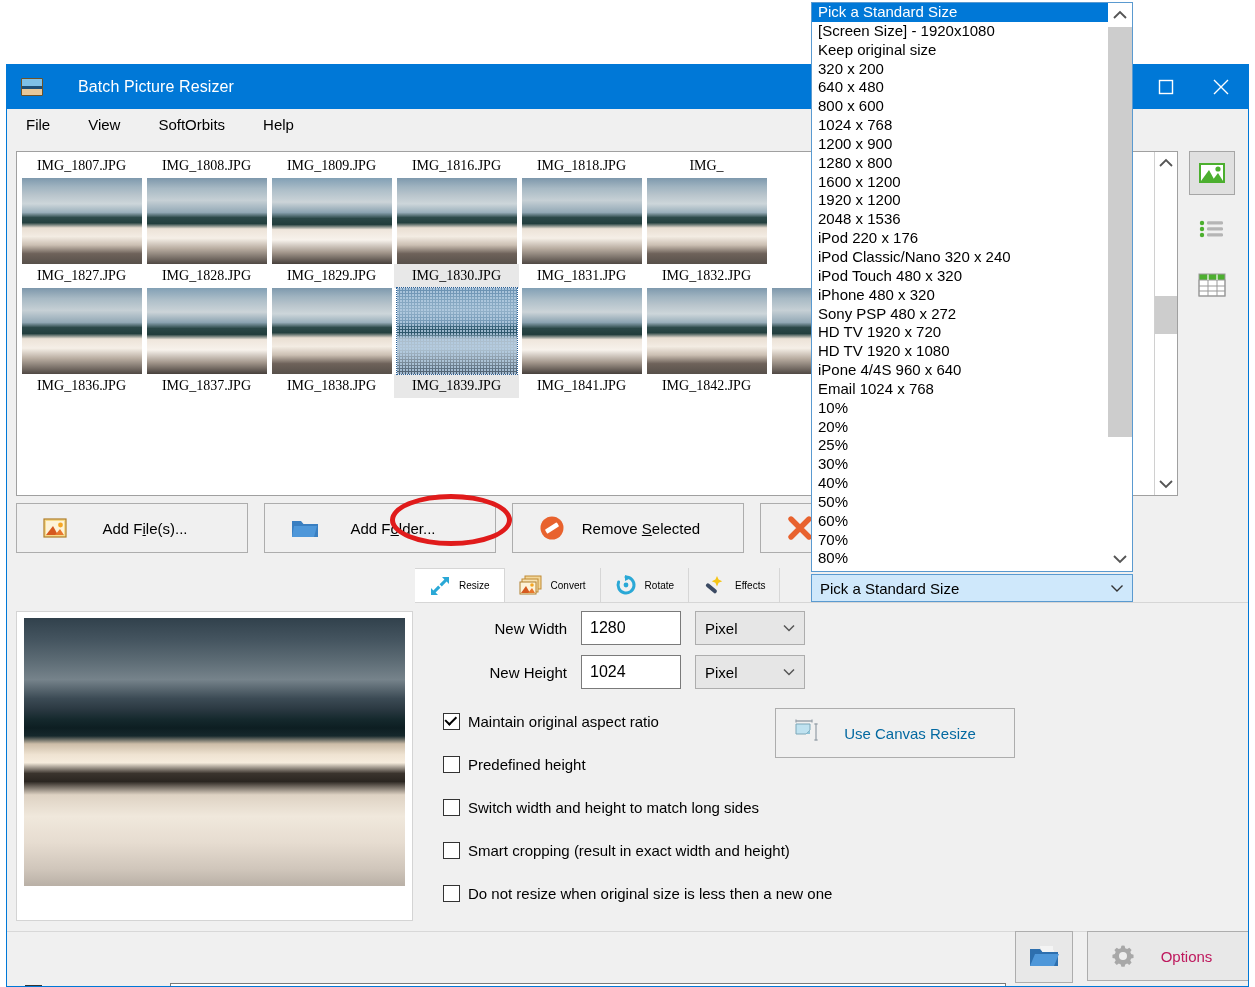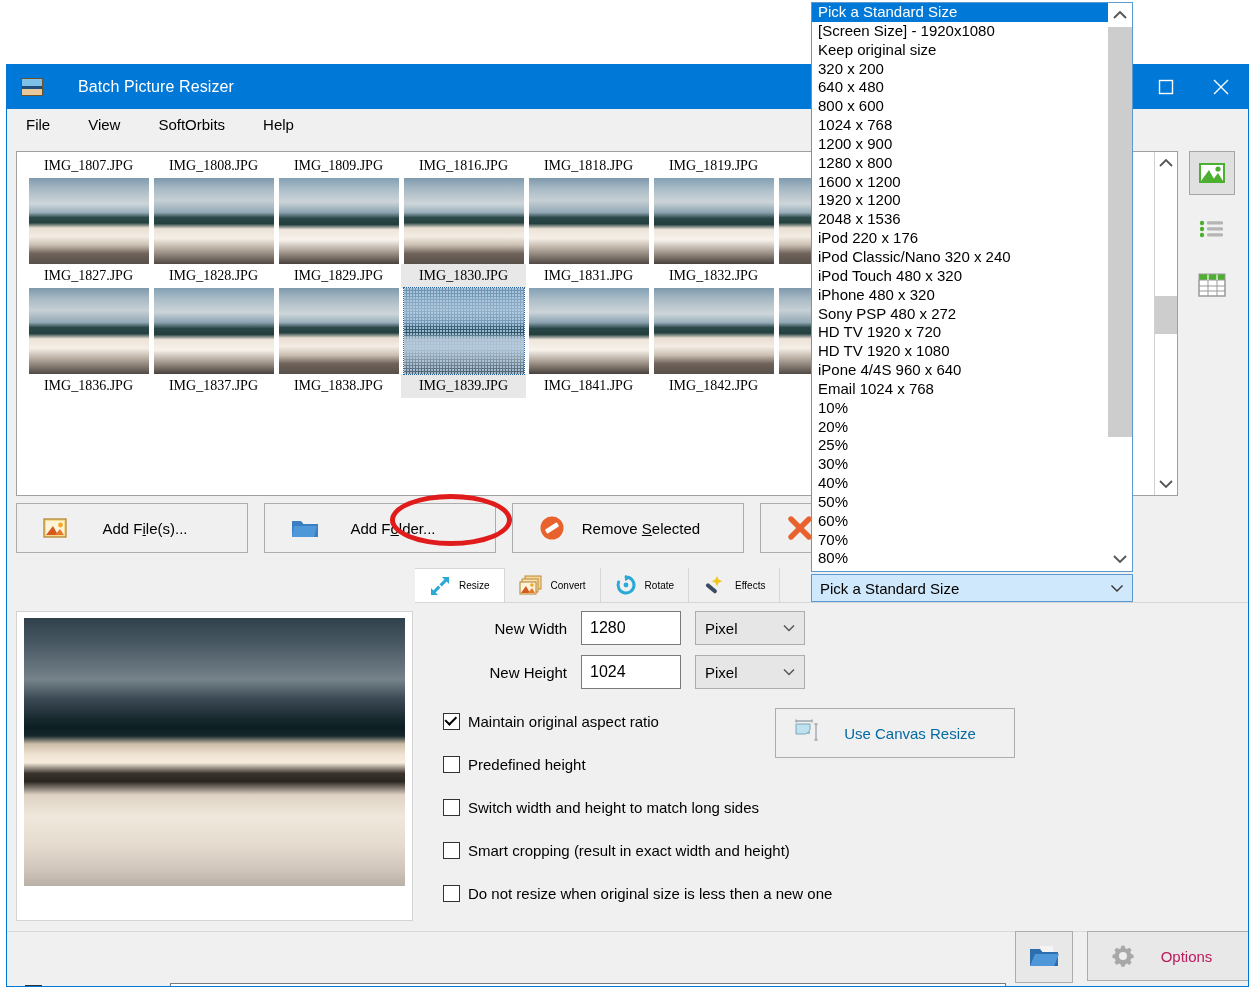--- a/index.html
+++ b/index.html
@@ -35,21 +35,21 @@
   .win-btn svg{display:block;}
   
   .menubar{height:30px;background:#f0f0f0;display:flex;align-items:center;padding-left:10px;gap:20px;}
   .menu-item{font-size:15px;color:#000;padding:3px 9px;cursor:default;}
   
   .filelist-wrap{
     position:absolute;left:9px;top:86px;width:1162px;height:345px;
     background:#fff;border:1px solid #a0a0a0;box-sizing:border-box;
     display:flex;overflow:hidden;
   }
-  .filelist{flex:1;overflow:hidden;position:relative;padding:2px 0 0 9px;}
+  .filelist{flex:1;overflow:hidden;position:relative;padding:2px 0 0 2px;}
   .thumb-row{display:flex;}
   .thumb-cell{width:125px;margin-right:0;}
   .thumb-label{
     font-size:14px;text-align:center;color:#000;height:24px;line-height:24px;
     font-family:"Liberation Serif", serif;white-space:nowrap;overflow:hidden;
   }
   .thumb-img{
     width:120px;height:86px;margin:0 auto;display:block;position:relative;overflow:hidden;
     background:#7d8a90;
   }
@@ -264,26 +264,20 @@
         <div class="thumb-cell">
           <div class="thumb-label">IMG_1816.JPG</div>
           <div class="thumb-img">
               <div class="sea"></div>
             </div>
         </div>
         <div class="thumb-cell">
           <div class="thumb-label">IMG_1818.JPG</div>
           <div class="thumb-img">
               <div class="sea v2"></div>
-            </div>
-        </div>
-        <div class="thumb-cell">
-          <div class="thumb-label">IMG_1819.JPG</div>
-          <div class="thumb-img">
-              <div class="sea v3"></div>
             </div>
         </div>
         <div class="thumb-cell">
           <div class="thumb-label">IMG_</div>
           <div class="thumb-img">
               <div class="sea"></div>
             </div>
         </div>
       </div>
 

